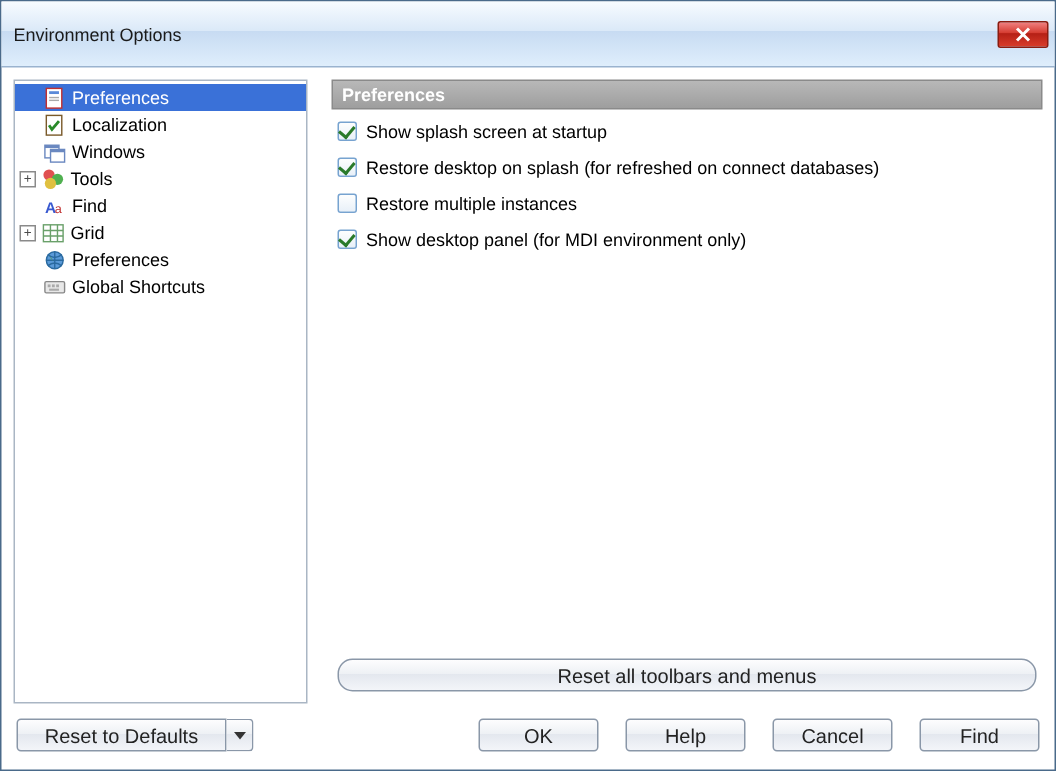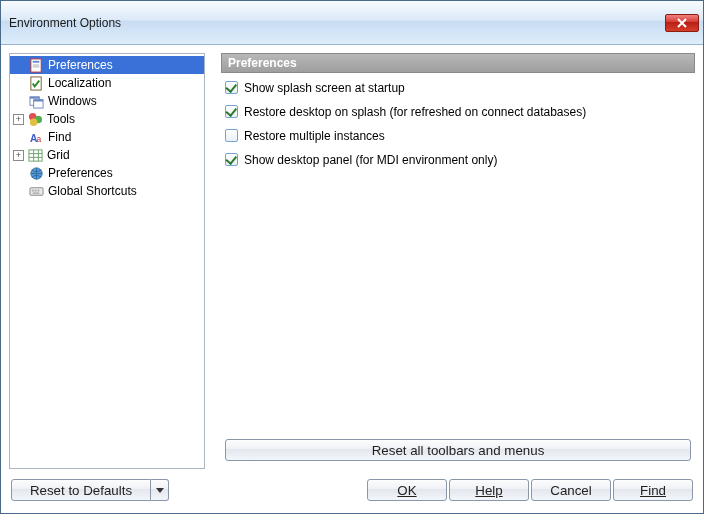--- a/index.html
+++ b/index.html
@@ -18,28 +18,28 @@
   .node .icon { width:16px; height:16px; display:flex; align-items:center; justify-content:center; }
   .node .lbl { padding:0 2px; }
   .right { flex:1; display:flex; flex-direction:column; min-width:0; }
   .panehdr { height:20px; background:linear-gradient(#b8b8b8,#9e9e9e); border:1px solid #8a8a8a; color:#fff; font-weight:bold; font-size:12px; padding:2px 6px; }
   .panebody { flex:1; border:0; padding:8px 4px; display:flex; flex-direction:column; gap:6px; }
   .opt { display:flex; align-items:flex-start; gap:6px; height:18px; color:#000000; }
   .chk { width:13px; height:13px; border:1px solid #77a3d0; border-radius:2px; background:linear-gradient(#fdfefe,#e8f0f8); display:flex; align-items:center; justify-content:center; cursor:pointer; }
   .chk.checked::after { content:""; width:8px; height:5px; border-left:2px solid #2a7a2a; border-bottom:2px solid #2a7a2a; transform:rotate(-50deg) translate(0px,-1px); }
   .wbtn { height:22px; border:1px solid #8a97a8; border-radius:3px; background:linear-gradient(#fdfdfe,#eef1f5 45%,#e3e7ee 46%,#f3f5f9); color:#222; padding:0 10px; cursor:pointer; display:flex; align-items:center; justify-content:center; }
   .resetbar { padding:4px 0 0 0; display:flex; }
-  .resetbar .wbtn { width:100%; }
-  .footer { height:40px; border-top:0; display:flex; align-items:center; padding:4px 10px 10px 10px; gap:2px; }
+  .resetbar .wbtn { width:100%;border-radius:10px; }
+  .footer { height:40px; border-top:0; display:flex; align-items:center; padding:4px 10px 10px 10px; gap:18px; }
   .footer .spacerflex { flex:1; }
   .combo { display:flex; }
   .combo .wbtn.main { border-top-right-radius:0; border-bottom-right-radius:0; min-width:140px; }
   .combo .wbtn.drop { border-left:0; border-top-left-radius:0; border-bottom-left-radius:0; width:18px; padding:0; }
   .footer .wbtn.std { min-width:80px; }
-  .footer .wbtn.std .ul { text-decoration:underline; }
+  .footer .wbtn.std .ul { }
   .caret-down { width:0; height:0; border-left:4px solid transparent; border-right:4px solid transparent; border-top:5px solid #333; }
 </style>
 </head>
 <body>
 
 <div class="window">
   <div class="titlebar">
     <div class="title">Environment Options</div>
     <div class="closebtn">
       <svg viewBox="0 0 10 10">

